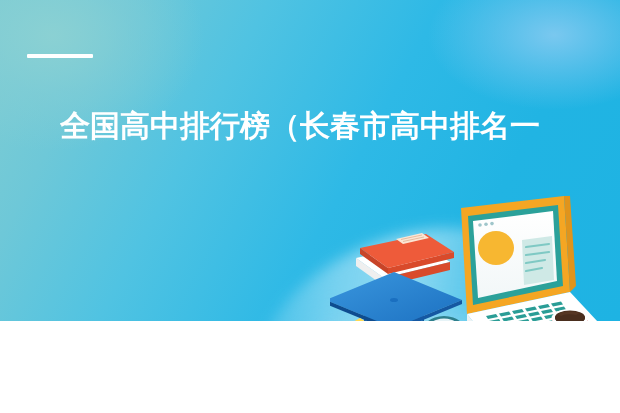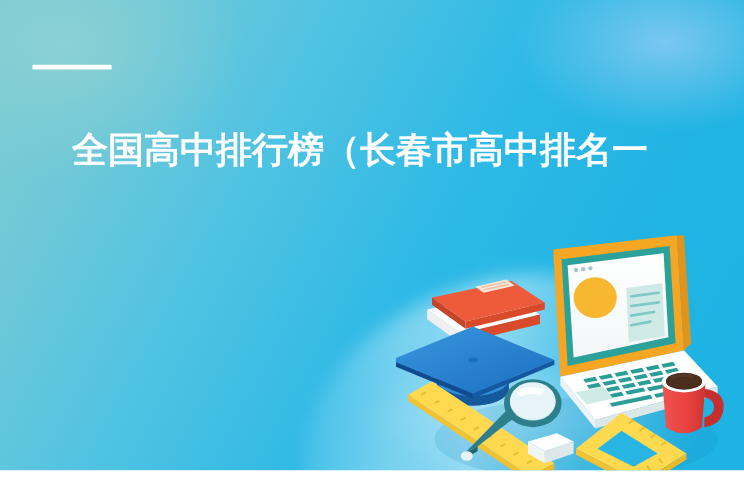--- a/index.html
+++ b/index.html
@@ -4,21 +4,21 @@
 <title>Banner</title>
 <style>
   html, body {
     margin: 0;
     padding: 0;
     background: #ffffff;
   }
   #banner {
     position: relative;
     width: 620px;
-    height: 392px;
+    height: 321px;
     overflow: hidden;
     font-family: "DejaVu Sans", "Liberation Sans", sans-serif;
     
     background:
       linear-gradient(118deg,
         rgba(128,205,210,1) 0%,
         rgba(110,200,216,1) 16%,
         rgba(80,195,226,1) 34%,
         rgba(46,185,230,1) 56%,
         rgba(33,180,227,1) 76%,

